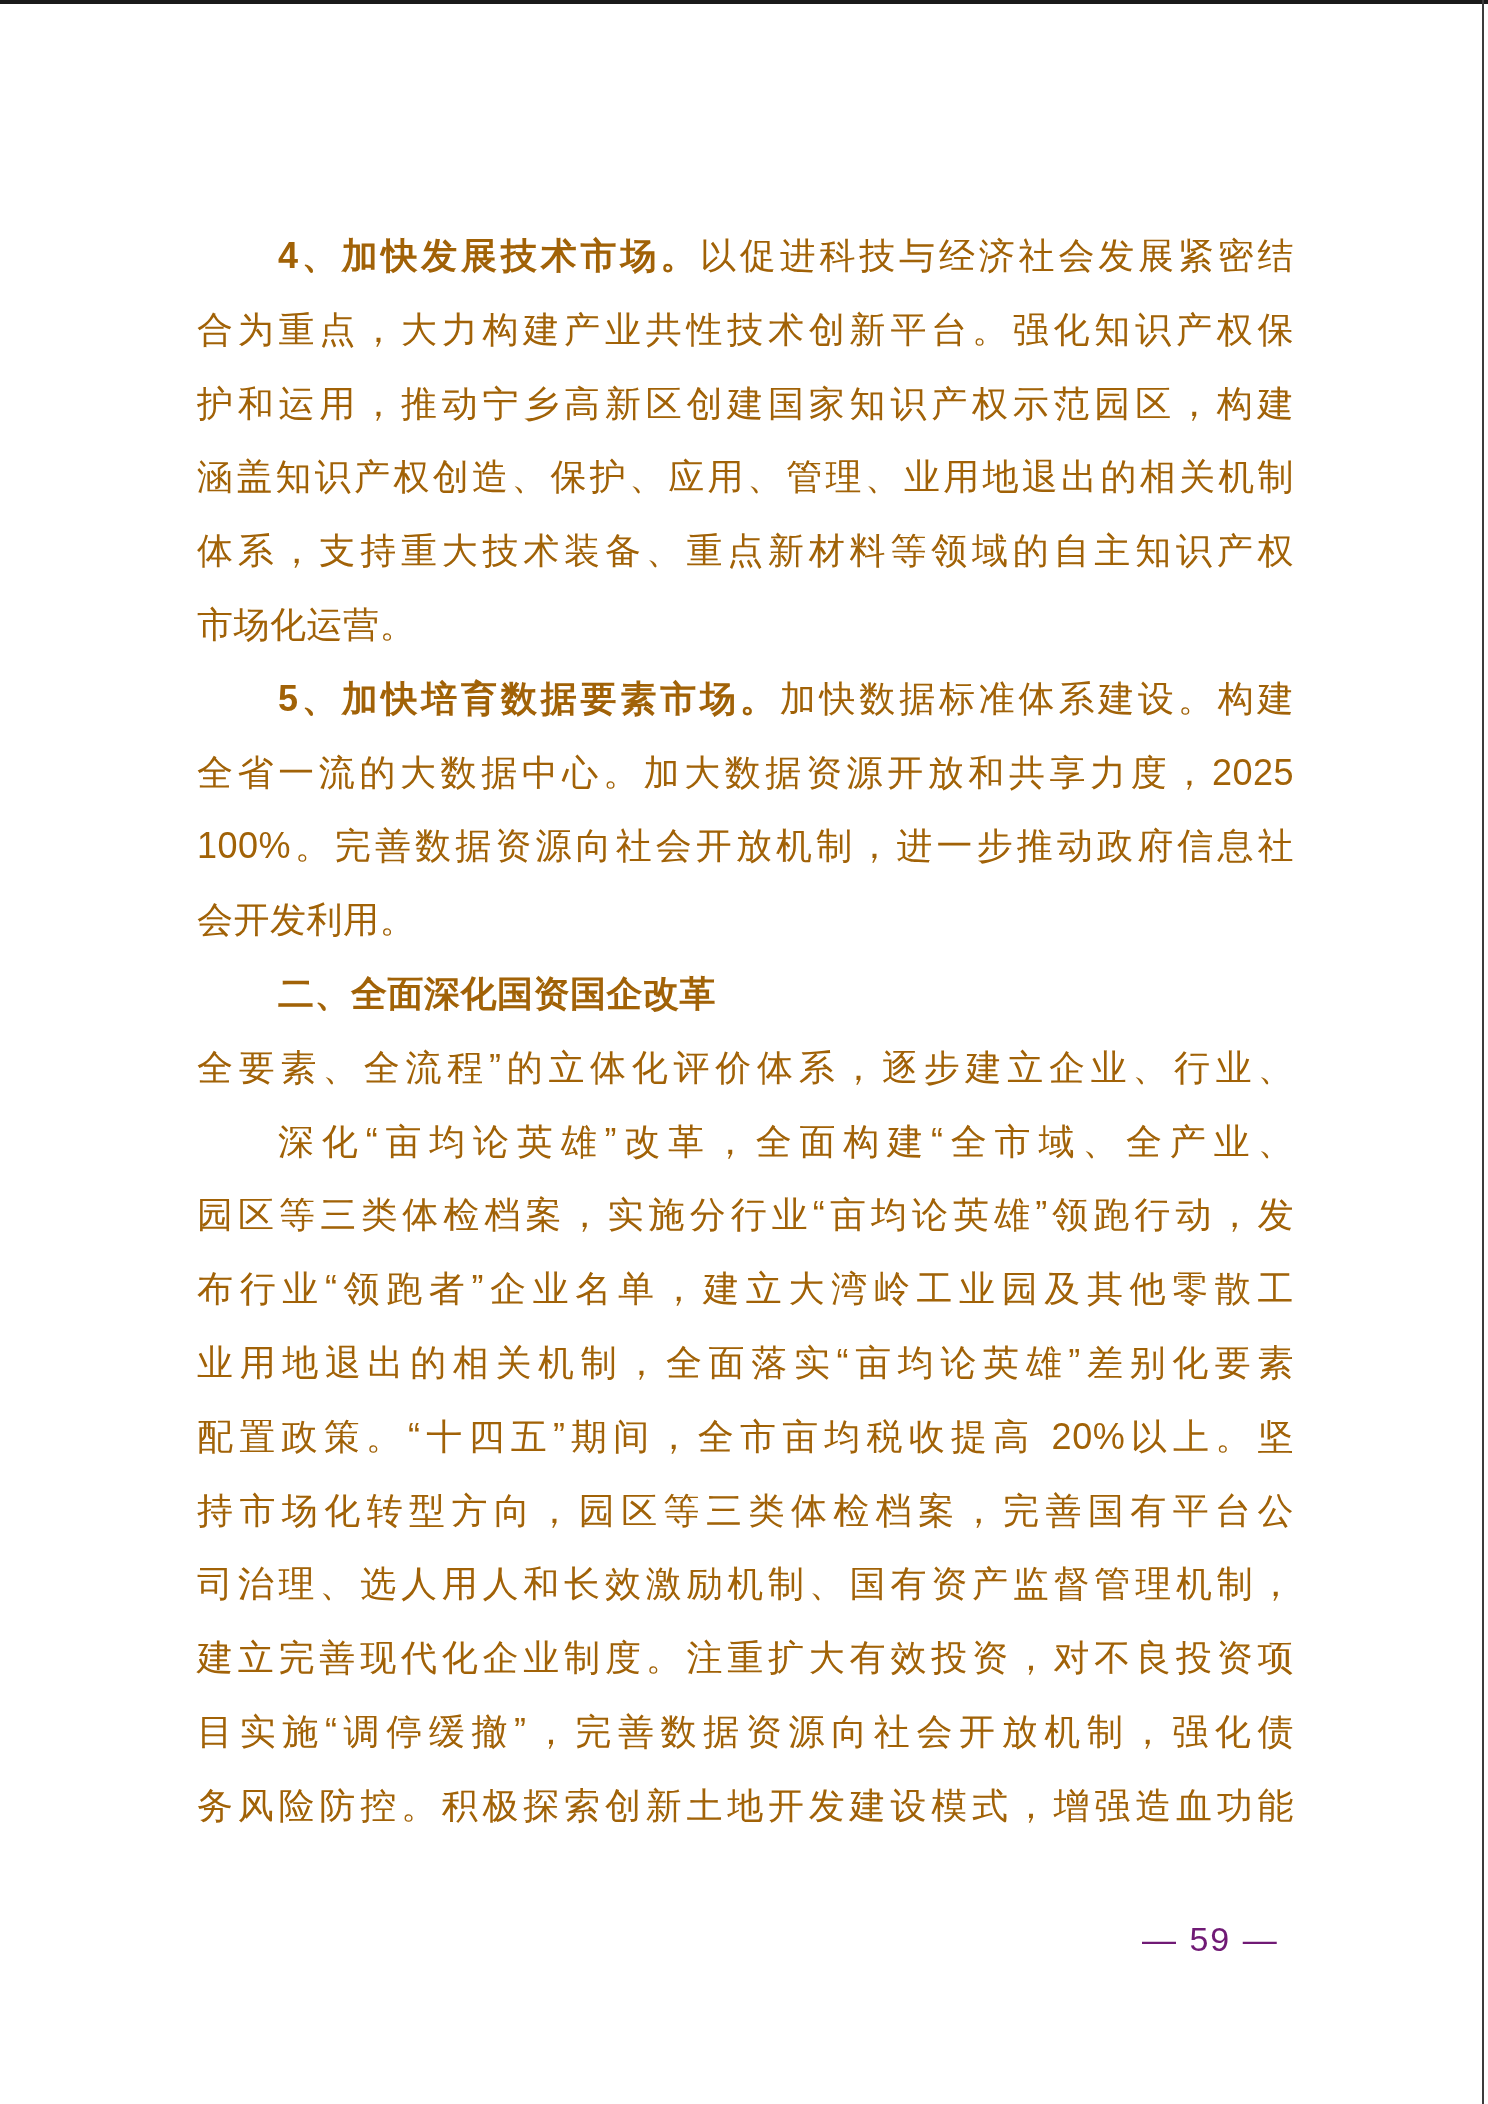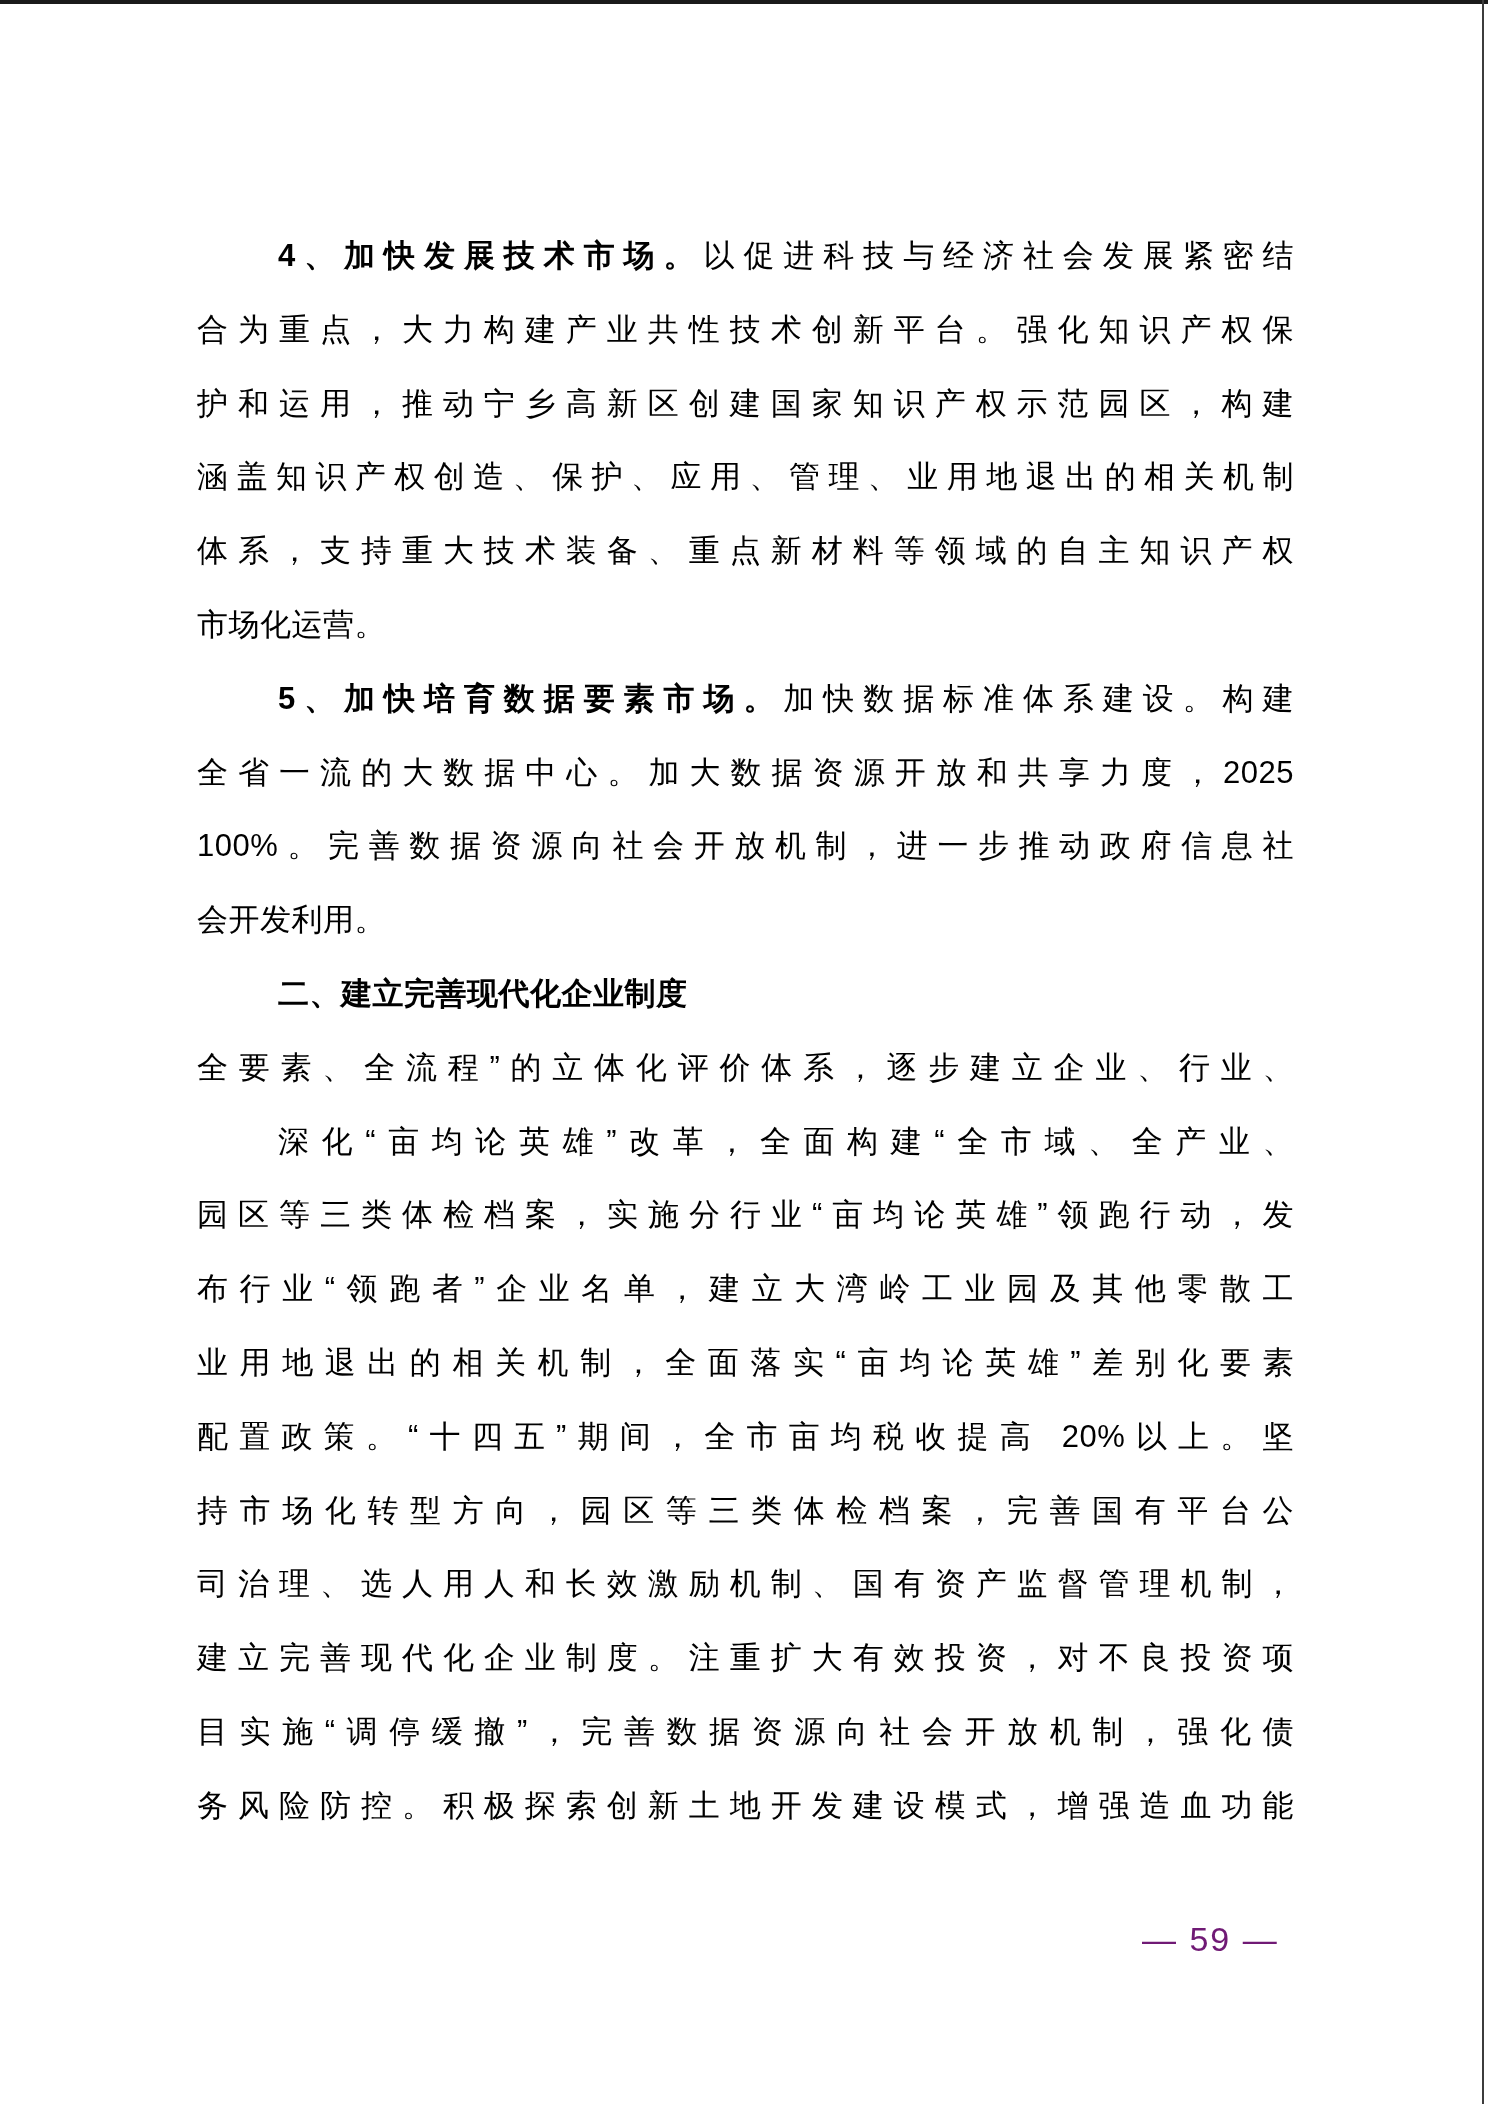--- a/index.html
+++ b/index.html
@@ -34,23 +34,23 @@
   }
   .content {
     position: absolute;
     left: 197px;
     top: 219px;
     width: 1097px;
   }
   .line {
     height: 73.8px;
     line-height: 73.8px;
-    font-size: 31px;
+    font-size: 36px;
     letter-spacing: 0.5px;
-    color: #000000;
+    color: #a16207;
     text-align: justify;
     text-align-last: justify;
     white-space: normal;
     overflow: visible;
   }
   .line.short {
     text-align: right;
     text-align-last: left;
   }
   .line.indent {
@@ -81,21 +81,21 @@
       <div class="line indent"><b>4、加快发展技术市场。</b><span>以促进科技与经济社会发展紧密结</span></div>
       <div class="line"><span>合为重点，大力构建产业共性技术创新平台。强化知识产权保</span></div>
       <div class="line"><span>护和运用，推动宁乡高新区创建国家知识产权示范园区，构建</span></div>
       <div class="line"><span>涵盖知识产权创造、保护、应用、管理、业用地退出的相关机制</span></div>
       <div class="line"><span>体系，支持重大技术装备、重点新材料等领域的自主知识产权</span></div>
       <div class="line short"><span>市场化运营。</span></div>
       <div class="line indent"><b>5、加快培育数据要素市场。</b><span>加快数据标准体系建设。构建</span></div>
       <div class="line"><span>全省一流的大数据中心。加大数据资源开放和共享力度，2025</span></div>
       <div class="line"><span>100%。完善数据资源向社会开放机制，进一步推动政府信息社</span></div>
       <div class="line short"><span>会开发利用。</span></div>
-      <div class="line indent short"><b>二、建立完善现代化企业制度</b></div>
+      <div class="line indent short"><b>二、全面深化国资国企改革</b></div>
       <div class="line"><span>全要素、全流程”的立体化评价体系，逐步建立企业、行业、</span></div>
       <div class="line indent"><span>深化“亩均论英雄”改革，全面构建“全市域、全产业、</span></div>
       <div class="line"><span>园区等三类体检档案，实施分行业“亩均论英雄”领跑行动，发</span></div>
       <div class="line"><span>布行业“领跑者”企业名单，建立大湾岭工业园及其他零散工</span></div>
       <div class="line"><span>业用地退出的相关机制，全面落实“亩均论英雄”差别化要素</span></div>
       <div class="line"><span>配置政策。“十四五”期间，全市亩均税收提高 20%以上。坚</span></div>
       <div class="line"><span>持市场化转型方向，园区等三类体检档案，完善国有平台公</span></div>
       <div class="line"><span>司治理、选人用人和长效激励机制、国有资产监督管理机制，</span></div>
       <div class="line"><span>建立完善现代化企业制度。注重扩大有效投资，对不良投资项</span></div>
       <div class="line"><span>目实施“调停缓撤”，完善数据资源向社会开放机制，强化债</span></div>

